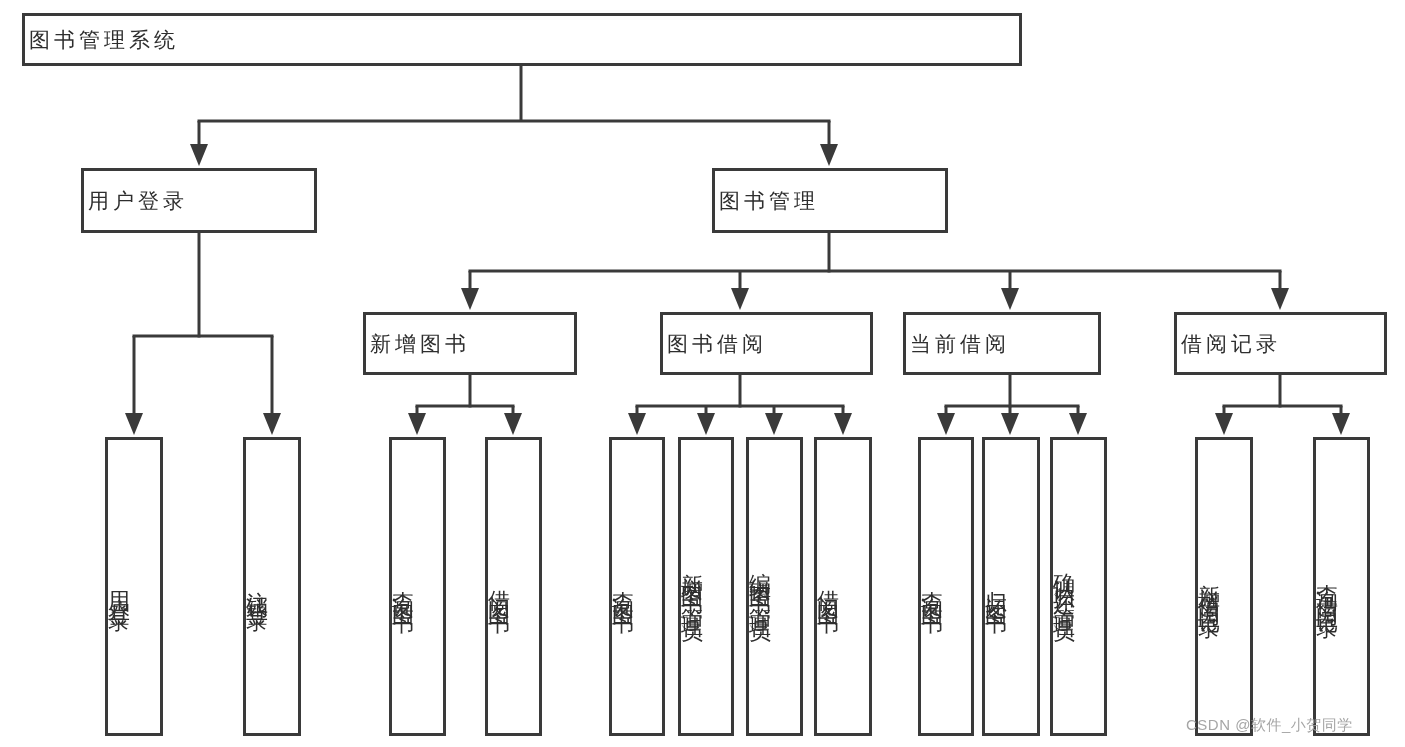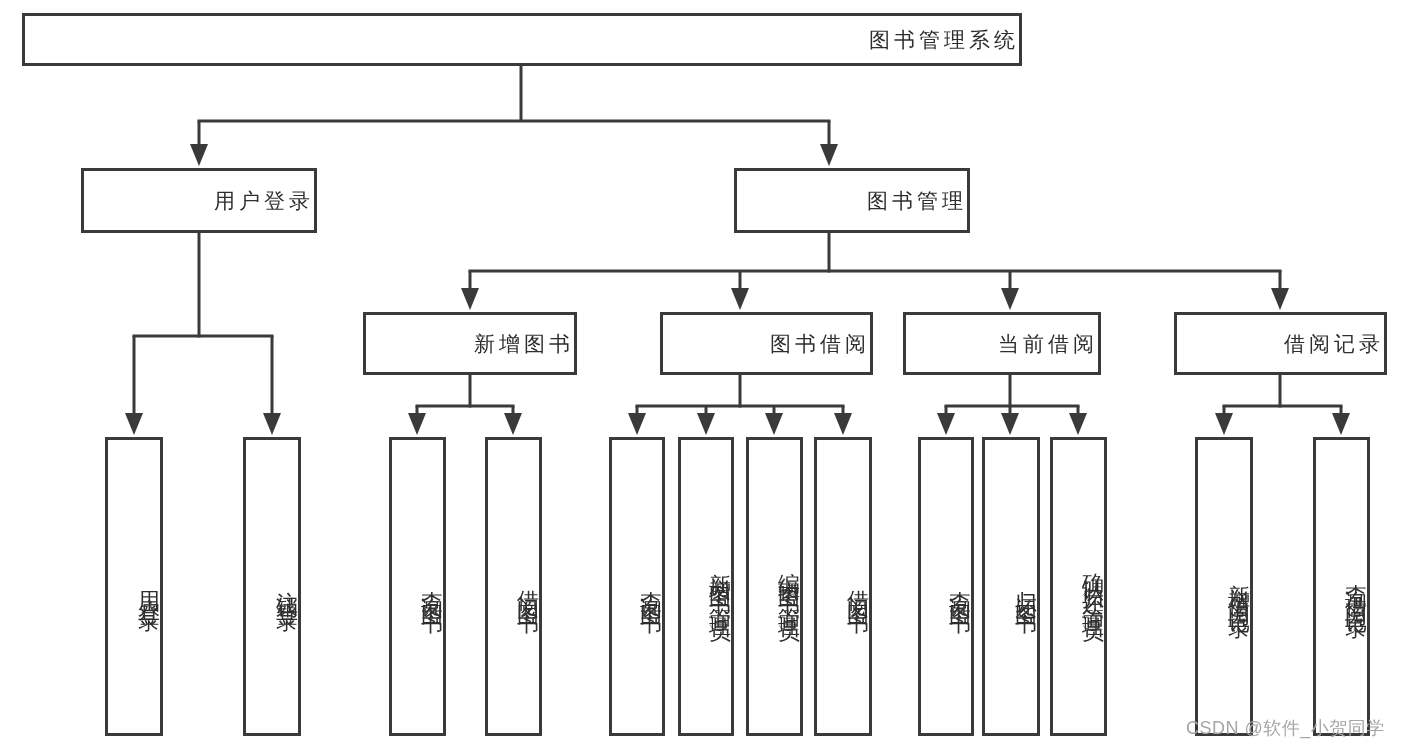--- a/index.html
+++ b/index.html
@@ -28,21 +28,21 @@
   }
   .connectors line { stroke: currentColor; stroke-width: 3; }
   .connectors polygon { fill: currentColor; stroke: none; }
   .box {
     position: absolute;
     box-sizing: border-box;
     border: 3px solid var(--line);
     background: var(--background);
     display: flex;
     align-items: center;
-    justify-content: flex-end;
+    justify-content: flex-start;
     color: var(--text);
   }
   .h-label {
     font-size: 21px;
     letter-spacing: 4px;
     text-indent: 4px;
     white-space: nowrap;
     color: var(--text);
   }
   .v-label {
@@ -50,21 +50,21 @@
     text-orientation: mixed;
     font-size: 22px;
     letter-spacing: 7px;
     line-height: 1;
     color: var(--text);
   }
   .watermark {
     position: absolute;
     left: 1186px;
     top: 716px;
-    font-size: 18px;
+    font-size: 15px;
     letter-spacing: 0.5px;
     color: var(--watermark);
     white-space: nowrap;
     z-index: 5;
   }
 </style>
 </head>
 <body>
 
 <div class="canvas">
@@ -131,21 +131,21 @@
     <polygon points="1332,413 1350,413 1341,435"></polygon>
   </svg>
 
   <div class="box" style="left:22px; top:13px; width:1000px; height:53px;">
     <span class="h-label">图书管理系统</span>
   </div>
 
   <div class="box" style="left:81px; top:168px; width:236px; height:65px;">
     <span class="h-label">用户登录</span>
   </div>
-  <div class="box" style="left:712px; top:168px; width:236px; height:65px;margin-left:22px;">
+  <div class="box" style="left:712px; top:168px; width:236px; height:65px;">
     <span class="h-label">图书管理</span>
   </div>
 
   <div class="box" style="left:363px; top:312px; width:214px; height:63px;">
     <span class="h-label">新增图书</span>
   </div>
   <div class="box" style="left:634px; top:312px; width:213px; height:63px;margin-left:26px;">
     <span class="h-label">图书借阅</span>
   </div>
   <div class="box" style="left:903px; top:312px; width:198px; height:63px;font-family:Liberation Serif, serif;">

